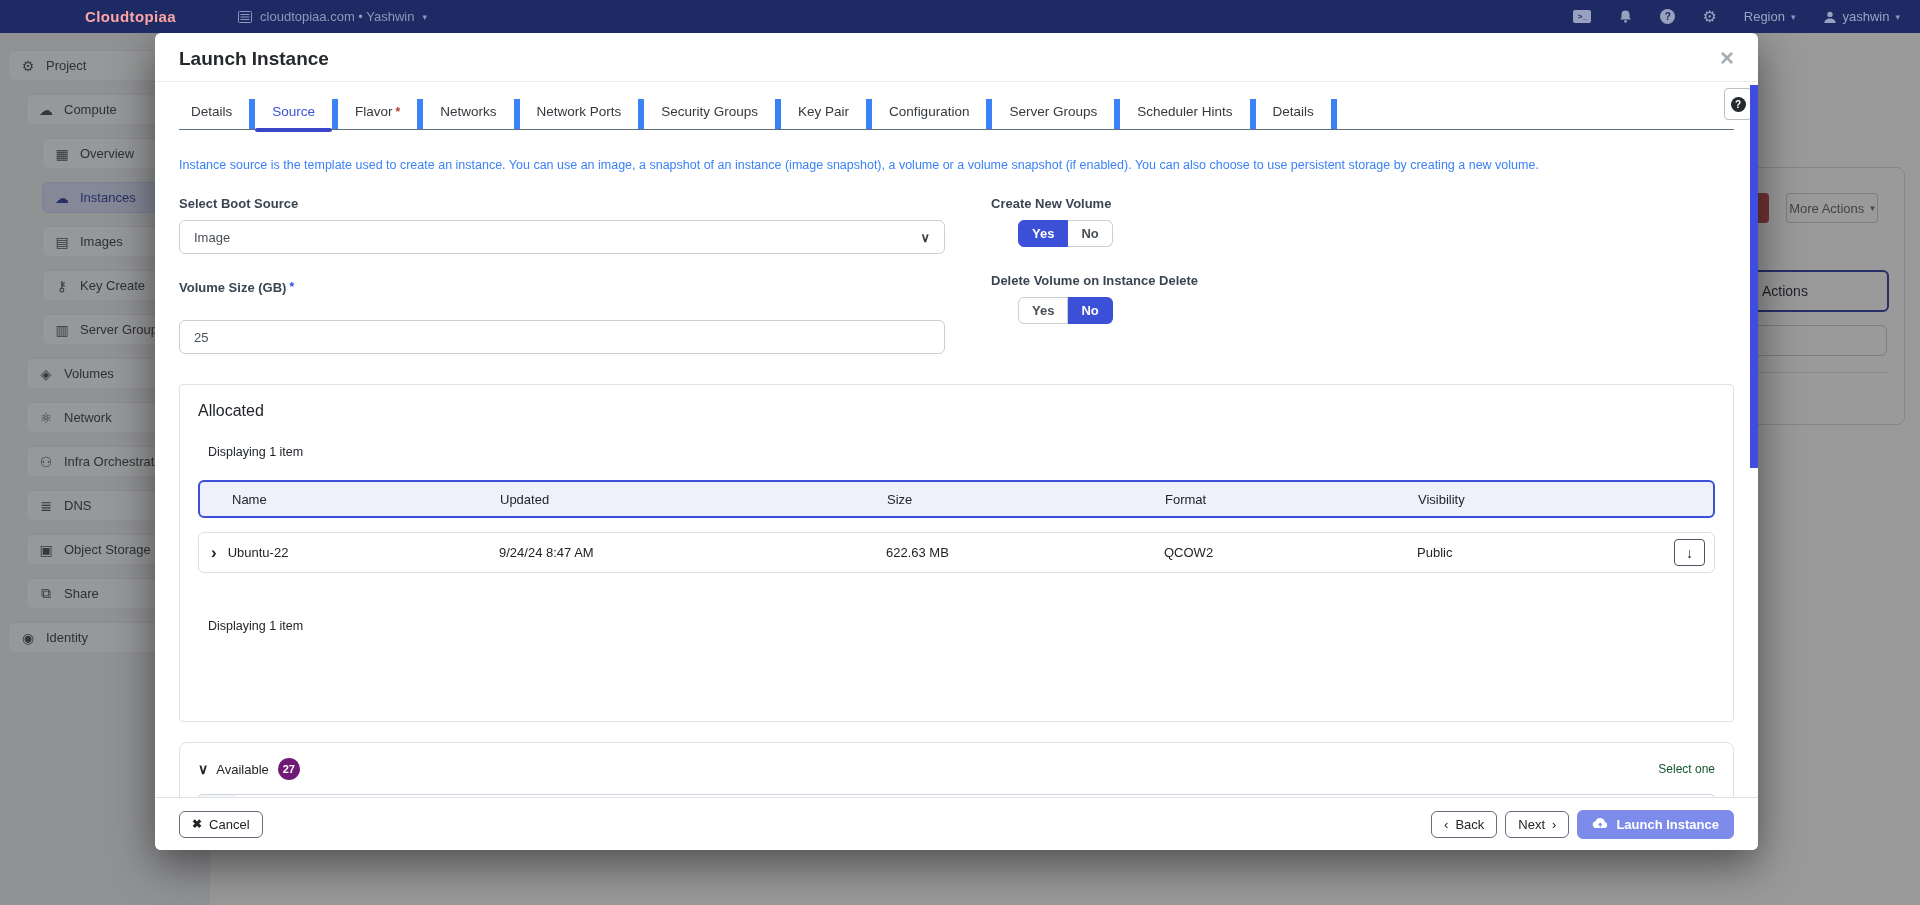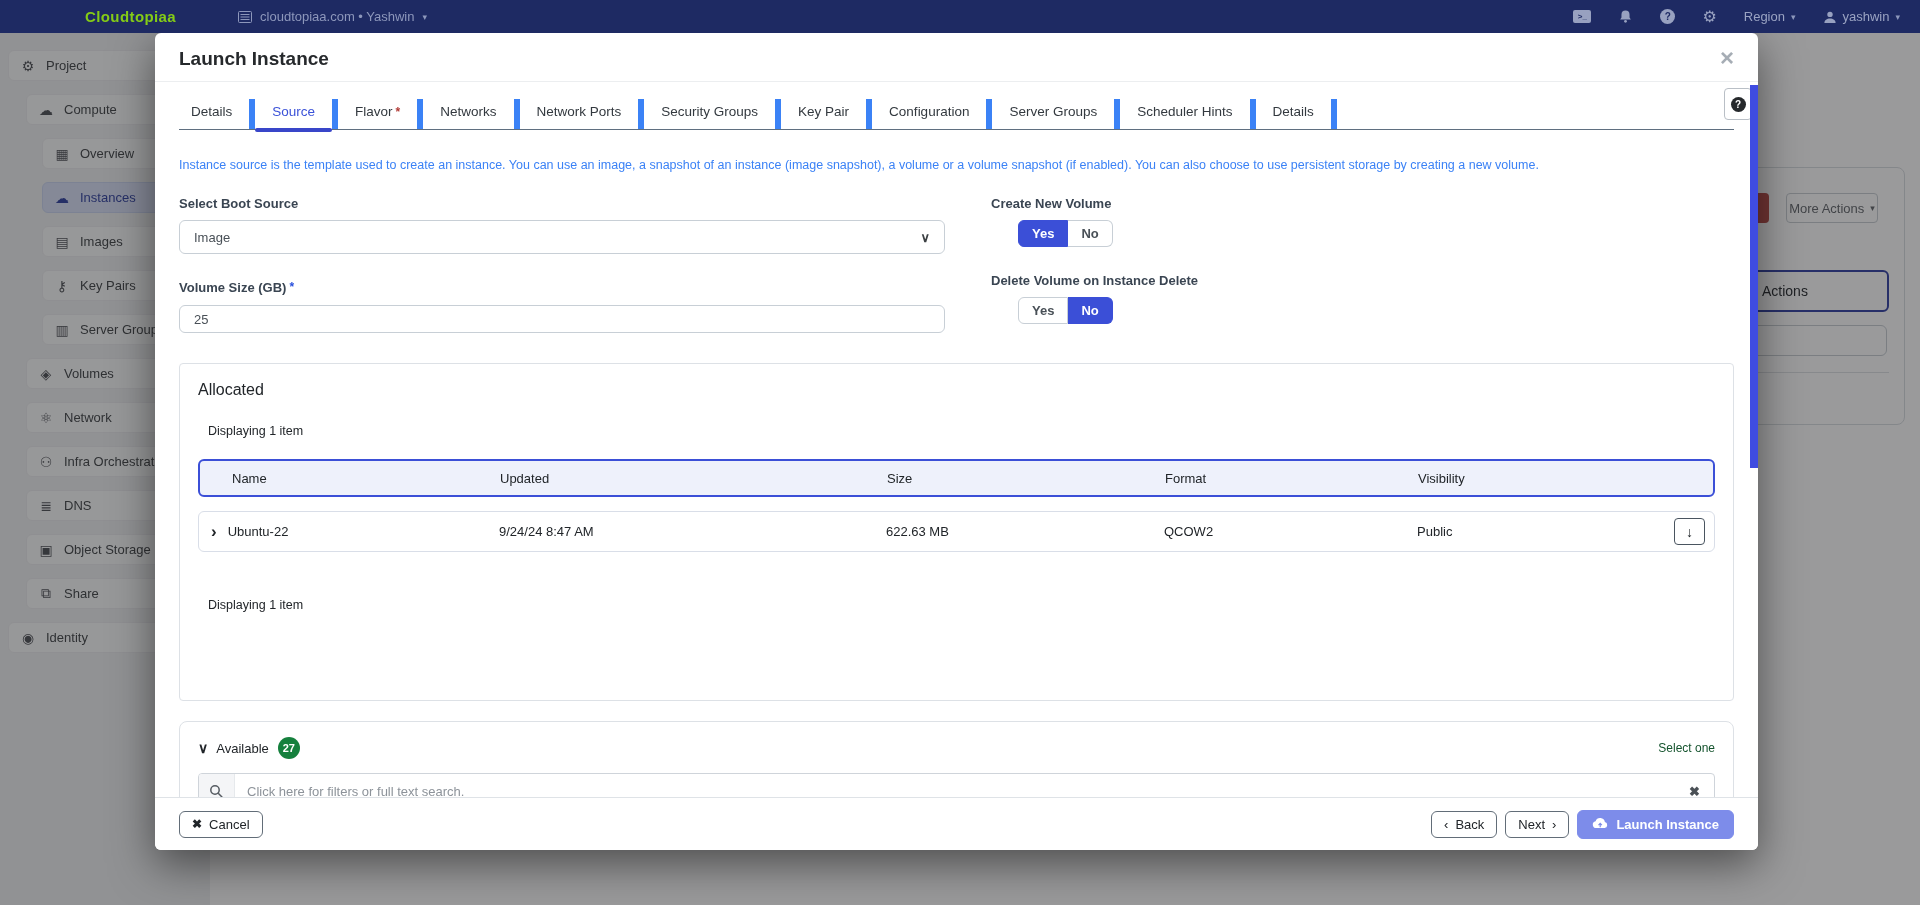--- a/index.html
+++ b/index.html
@@ -2,21 +2,21 @@
 <html><head>
 <meta charset="utf-8">
 <style>
   * { margin:0; padding:0; box-sizing:border-box; font-family:"Liberation Sans", sans-serif; }
   html,body { width:1920px; height:905px; }
   body { position:relative; overflow:hidden; background:#fff; }
 
   
   .navbar { position:absolute; top:0; left:0; right:0; height:33px; background:#1e2a63;
             display:flex; align-items:center; z-index:40; color:#98a1c0; }
-  .logo { margin-left:85px; font-size:15px; font-weight:bold; color:#84cc16; letter-spacing:.4px; }
+  .logo { margin-left:85px; font-size:15px; font-weight:bold; color:#fca5a5; letter-spacing:.4px; }
   .crumb { margin-left:62px; display:flex; align-items:center; gap:8px; font-size:13px; color:#8d97bb; }
   .crumb-caret, .nav-caret { font-size:9px; color:#8d97bb; }
   .nav-right { margin-left:auto; margin-right:20px; display:flex; align-items:center; gap:27px; font-size:13px; }
   .nav-ic { display:flex; align-items:center; justify-content:center; }
   .term-box { width:18px; height:13px; border-radius:2px; background:#98a1c0; color:#1e2a63;
               font-size:8px; font-weight:bold; display:flex; align-items:center; justify-content:center; letter-spacing:0; }
   .gear-glyph { font-size:16px; color:#98a1c0; line-height:1; }
   .help-circ-nav { width:15px; height:15px; border-radius:50%; background:#98a1c0; color:#1e2a63;
                    font-size:10px; font-weight:bold; display:flex; align-items:center; justify-content:center; }
   .nav-drop { display:flex; align-items:center; gap:6px; color:#9aa3c2; }
@@ -81,21 +81,21 @@
   .desc { margin-top:28px; font-size:12.5px; color:#3b82f6; }
 
   .form-row { display:flex; margin-top:24px; }
   .col-left { width:766px; flex:0 0 766px; }
   .col-right { margin-left:46px; flex:1; }
   .field-label { font-size:13px; font-weight:bold; color:#3a4552; }
   .star-blue { color:#2a50dd; font-weight:bold; margin-left:3px; font-size:12px; vertical-align:top; }
   .select-box { margin-top:9px; height:34px; border:1px solid #c8cfd6; border-radius:6px; background:#fff;
                 display:flex; align-items:center; padding:0 14px; font-size:13px; color:#495057; cursor:pointer; }
   .select-caret { margin-left:auto; color:#3c4043; font-size:13px; font-weight:bold; }
-  .text-input { margin-top:10px; height:28px; width:100%; border:1px solid #c8cfd6; border-radius:6px;
+  .text-input { margin-top:25px; height:34px; width:100%; border:1px solid #c8cfd6; border-radius:6px;
                 padding:9px 14px; font-size:13px; color:#495057; outline:none; }
   .mt26 { margin-top:26px; }
   .toggle { margin-top:9px; display:inline-flex; }
   .tseg { min-width:41px; padding:5px 13px; font-size:13px; font-weight:bold; text-align:center;
           border:1px solid #c8cfd6; background:#fff; color:#495057; cursor:pointer; }
   .tseg:first-child { border-radius:6px 0 0 6px;margin-left:27px; }
   .tseg:last-child { border-radius:0 6px 6px 0; border-left:none; }
   .tseg.on { background:#3b4fd7; border-color:#3b4fd7; color:#fff; }
 
   .alloc-panel { margin-top:30px; height:338px; border:1px solid #dde1e6; border-radius:4px; padding:17px 18px; }
@@ -110,21 +110,21 @@
   .expander { font-size:17px; font-weight:bold; color:#212529; line-height:1; cursor:pointer; }
   .dl-cell { display:flex; justify-content:flex-end; padding-right:9px; }
   .dl-btn { width:31px; height:27px; background:#fff; border:1px solid #4a5560; border-radius:4px;
             display:flex; align-items:center; justify-content:center; font-size:14px; color:#212529; cursor:pointer; }
   .count-foot { margin-top:46px; margin-left:10px; font-size:12.5px; color:#212529; }
 
   .avail-panel { margin-top:20px; height:140px; border:1px solid #dde1e6; border-radius:8px; padding:15px 18px; }
   .avail-head { display:flex; align-items:center; }
   .avail-caret { font-size:14px; font-weight:bold; color:#212529; margin-right:8px; }
   .avail-title { font-size:13px; color:#212529; }
-  .badge { margin-left:9px; width:22px; height:22px; border-radius:50%; background:#15803d; color:#fff;
+  .badge { margin-left:9px; width:22px; height:22px; border-radius:50%; background:#701a75; color:#fff;
            font-size:11px; font-weight:bold; display:flex; align-items:center; justify-content:center; }
   .select-one { margin-left:auto; font-size:12px; color:#14532d; }
   .search-bar { margin-top:14px; height:37px; border:1px solid #cfd4da; border-radius:4px; background:#fff;
                 display:flex; align-items:stretch; overflow:hidden; }
   .search-icon-cell { width:36px; background:#f4f5f7; border-right:1px solid #e6e9ec;
                       display:flex; align-items:center; justify-content:center; }
   .search-input { flex:1; border:none; outline:none; padding:0 12px; font-size:13px; color:#495057; }
   .search-input::placeholder { color:#8d939a; }
   .search-clear { align-self:center; margin-right:14px; color:#4a5056; font-size:13px; font-weight:bold; cursor:pointer; }
 
@@ -198,21 +198,21 @@
   <div class="side-item lv2 active">
       <span class="sicon">☁</span>
       <span>Instances</span>
     </div>
   <div class="side-item lv2">
       <span class="sicon">▤</span>
       <span>Images</span>
     </div>
   <div class="side-item lv2">
       <span class="sicon">⚷</span>
-      <span>Key Pairs</span>
+      <span>Key Create</span>
     </div>
   <div class="side-item lv2">
       <span class="sicon">▥</span>
       <span>Server Groups</span>
     </div>
   <div class="side-item lv1">
       <span class="sicon">◈</span>
       <span>Volumes</span>
     </div>
   <div class="side-item lv1">

